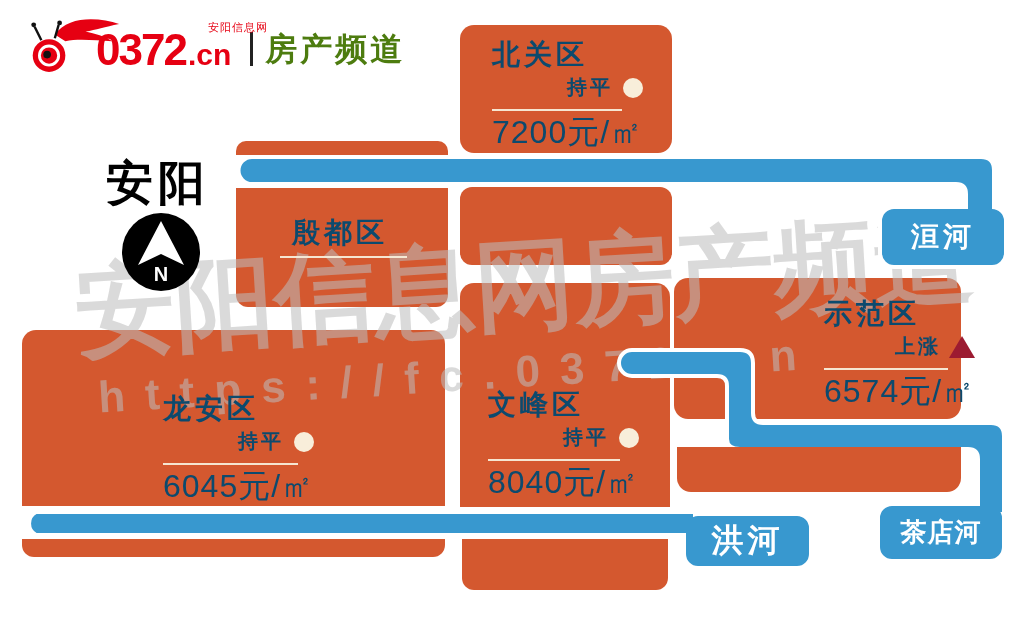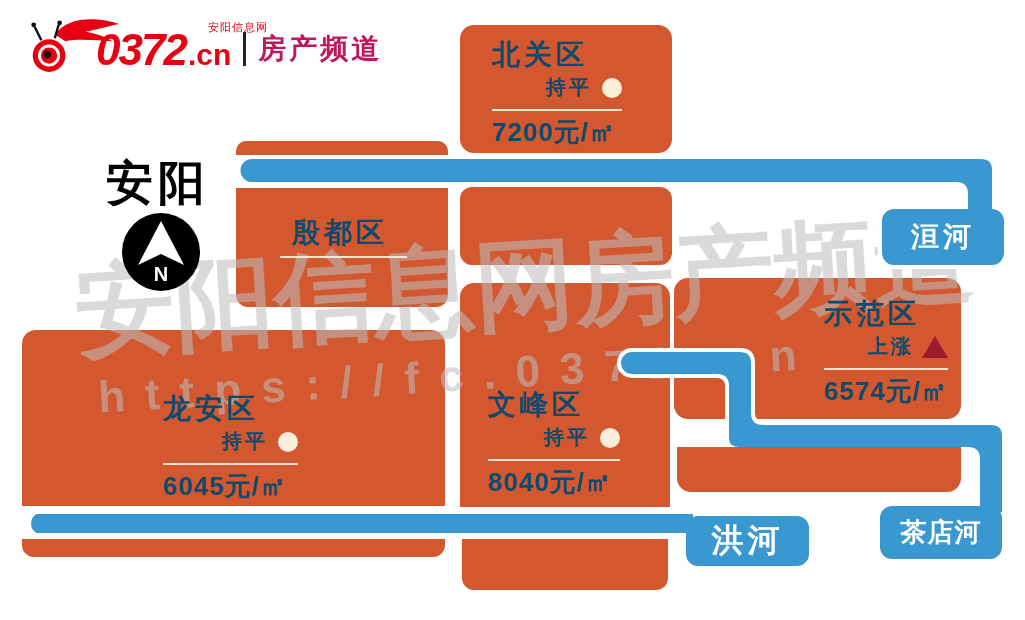--- a/index.html
+++ b/index.html
@@ -20,21 +20,21 @@
   .blk-shifan-lower{left:677px;top:447px;width:284px;height:45px;border-radius:0 0 14px 14px;z-index:11;}
 
   
   .dlabel{position:absolute;z-index:6;color:#0c4a6e;}
   .dname{font-size:28px;letter-spacing:4px;font-weight:bold;line-height:33px;}
   .dstatus{display:flex;align-items:center;font-size:20px;letter-spacing:3px;font-weight:bold;line-height:33px;justify-content:flex-end;}
   .dot{display:inline-block;width:20px;height:20px;border-radius:50%;background:#f8eeda;margin-left:10px;}
   .tri{display:inline-block;width:0;height:0;border-left:13px solid transparent;
        border-right:13px solid transparent;border-bottom:22px solid #9c1b31;margin-left:8px;}
   .ddiv{height:2px;background:rgba(248,238,218,.95);margin:5px 0 4px 0;}
-  .dprice{font-size:26px;font-weight:bold;line-height:34px;letter-spacing:1px;}
+  .dprice{font-size:32px;font-weight:normal;line-height:34px;letter-spacing:1px;}
 
   .lab-beiguan{left:492px;top:38px;}  .lab-beiguan .ddiv{width:130px;}
   .lab-yindu{left:280px;top:216px;}   .lab-yindu .dname{margin-left:12px;} .lab-yindu .ddiv{width:127px;margin-top:7px;}
   .lab-longan{left:163px;top:392px;}  .lab-longan .ddiv{width:135px;}
   .lab-wenfeng{left:488px;top:388px;} .lab-wenfeng .ddiv{width:132px;}
   .lab-shifan{left:824px;top:297px;}  .lab-shifan .ddiv{width:124px;}
 
   
   .rivers{position:absolute;left:0;top:0;z-index:10;pointer-events:none;}
   .rlabel{position:absolute;z-index:12;display:flex;align-items:center;justify-content:center;
@@ -45,25 +45,25 @@
 
   
   .watermark{position:absolute;left:72px;top:262px;width:940px;z-index:5;
              transform:rotate(-3.5deg);transform-origin:0 0;opacity:.55;color:#bdbdbd;pointer-events:none;}
   .wm1{font-size:100px;font-weight:bold;letter-spacing:0px;line-height:100px;white-space:nowrap;}
   .wm2{font-size:44px;font-weight:bold;letter-spacing:20px;margin-top:12px;margin-left:18px;white-space:nowrap;}
 
   
   .logo{position:absolute;left:26px;top:10px;z-index:20;display:flex;align-items:flex-start;}
   .logo-cn{position:relative;display:flex;align-items:flex-end;margin-left:-26px;margin-top:18px;}
-  .logo-num{font-size:44px;font-weight:900;font-style:italic;color:#e60012;line-height:44px;letter-spacing:-2px;}
+  .logo-num{font-size:44px;font-weight:900;color:#e60012;line-height:44px;letter-spacing:-2px;}
   .logo-dotcn{font-size:30px;font-weight:700;color:#e60012;line-height:34px;margin-left:2px;}
   .logo-sub{position:absolute;top:-8px;left:112px;font-size:11px;color:#e60012;letter-spacing:1px;white-space:nowrap;}
-  .logo-channel{font-size:28px;font-weight:bold;color:#be185d;letter-spacing:3px;border-left:3px solid #222;
-                padding-left:12px;margin-left:12px;margin-top:22px;line-height:34px;}
+  .logo-channel{font-size:32px;font-weight:bold;color:#4d7c0f;letter-spacing:3px;border-left:3px solid #222;
+                padding-left:12px;margin-left:19px;margin-top:22px;line-height:34px;}
 
   
   .city{position:absolute;left:106px;top:152px;z-index:20;font-size:47px;font-weight:900;color:#000;letter-spacing:5px;}
   .compass{position:absolute;left:122px;top:213px;width:78px;height:78px;border-radius:50%;background:#000;z-index:20;}
   .compass svg{position:absolute;left:0;top:0;}
   .compass .nletter{position:absolute;bottom:5px;left:0;width:100%;text-align:center;
                     color:#fff;font-size:20px;font-weight:900;}
 </style>
 </head>
 <body>

